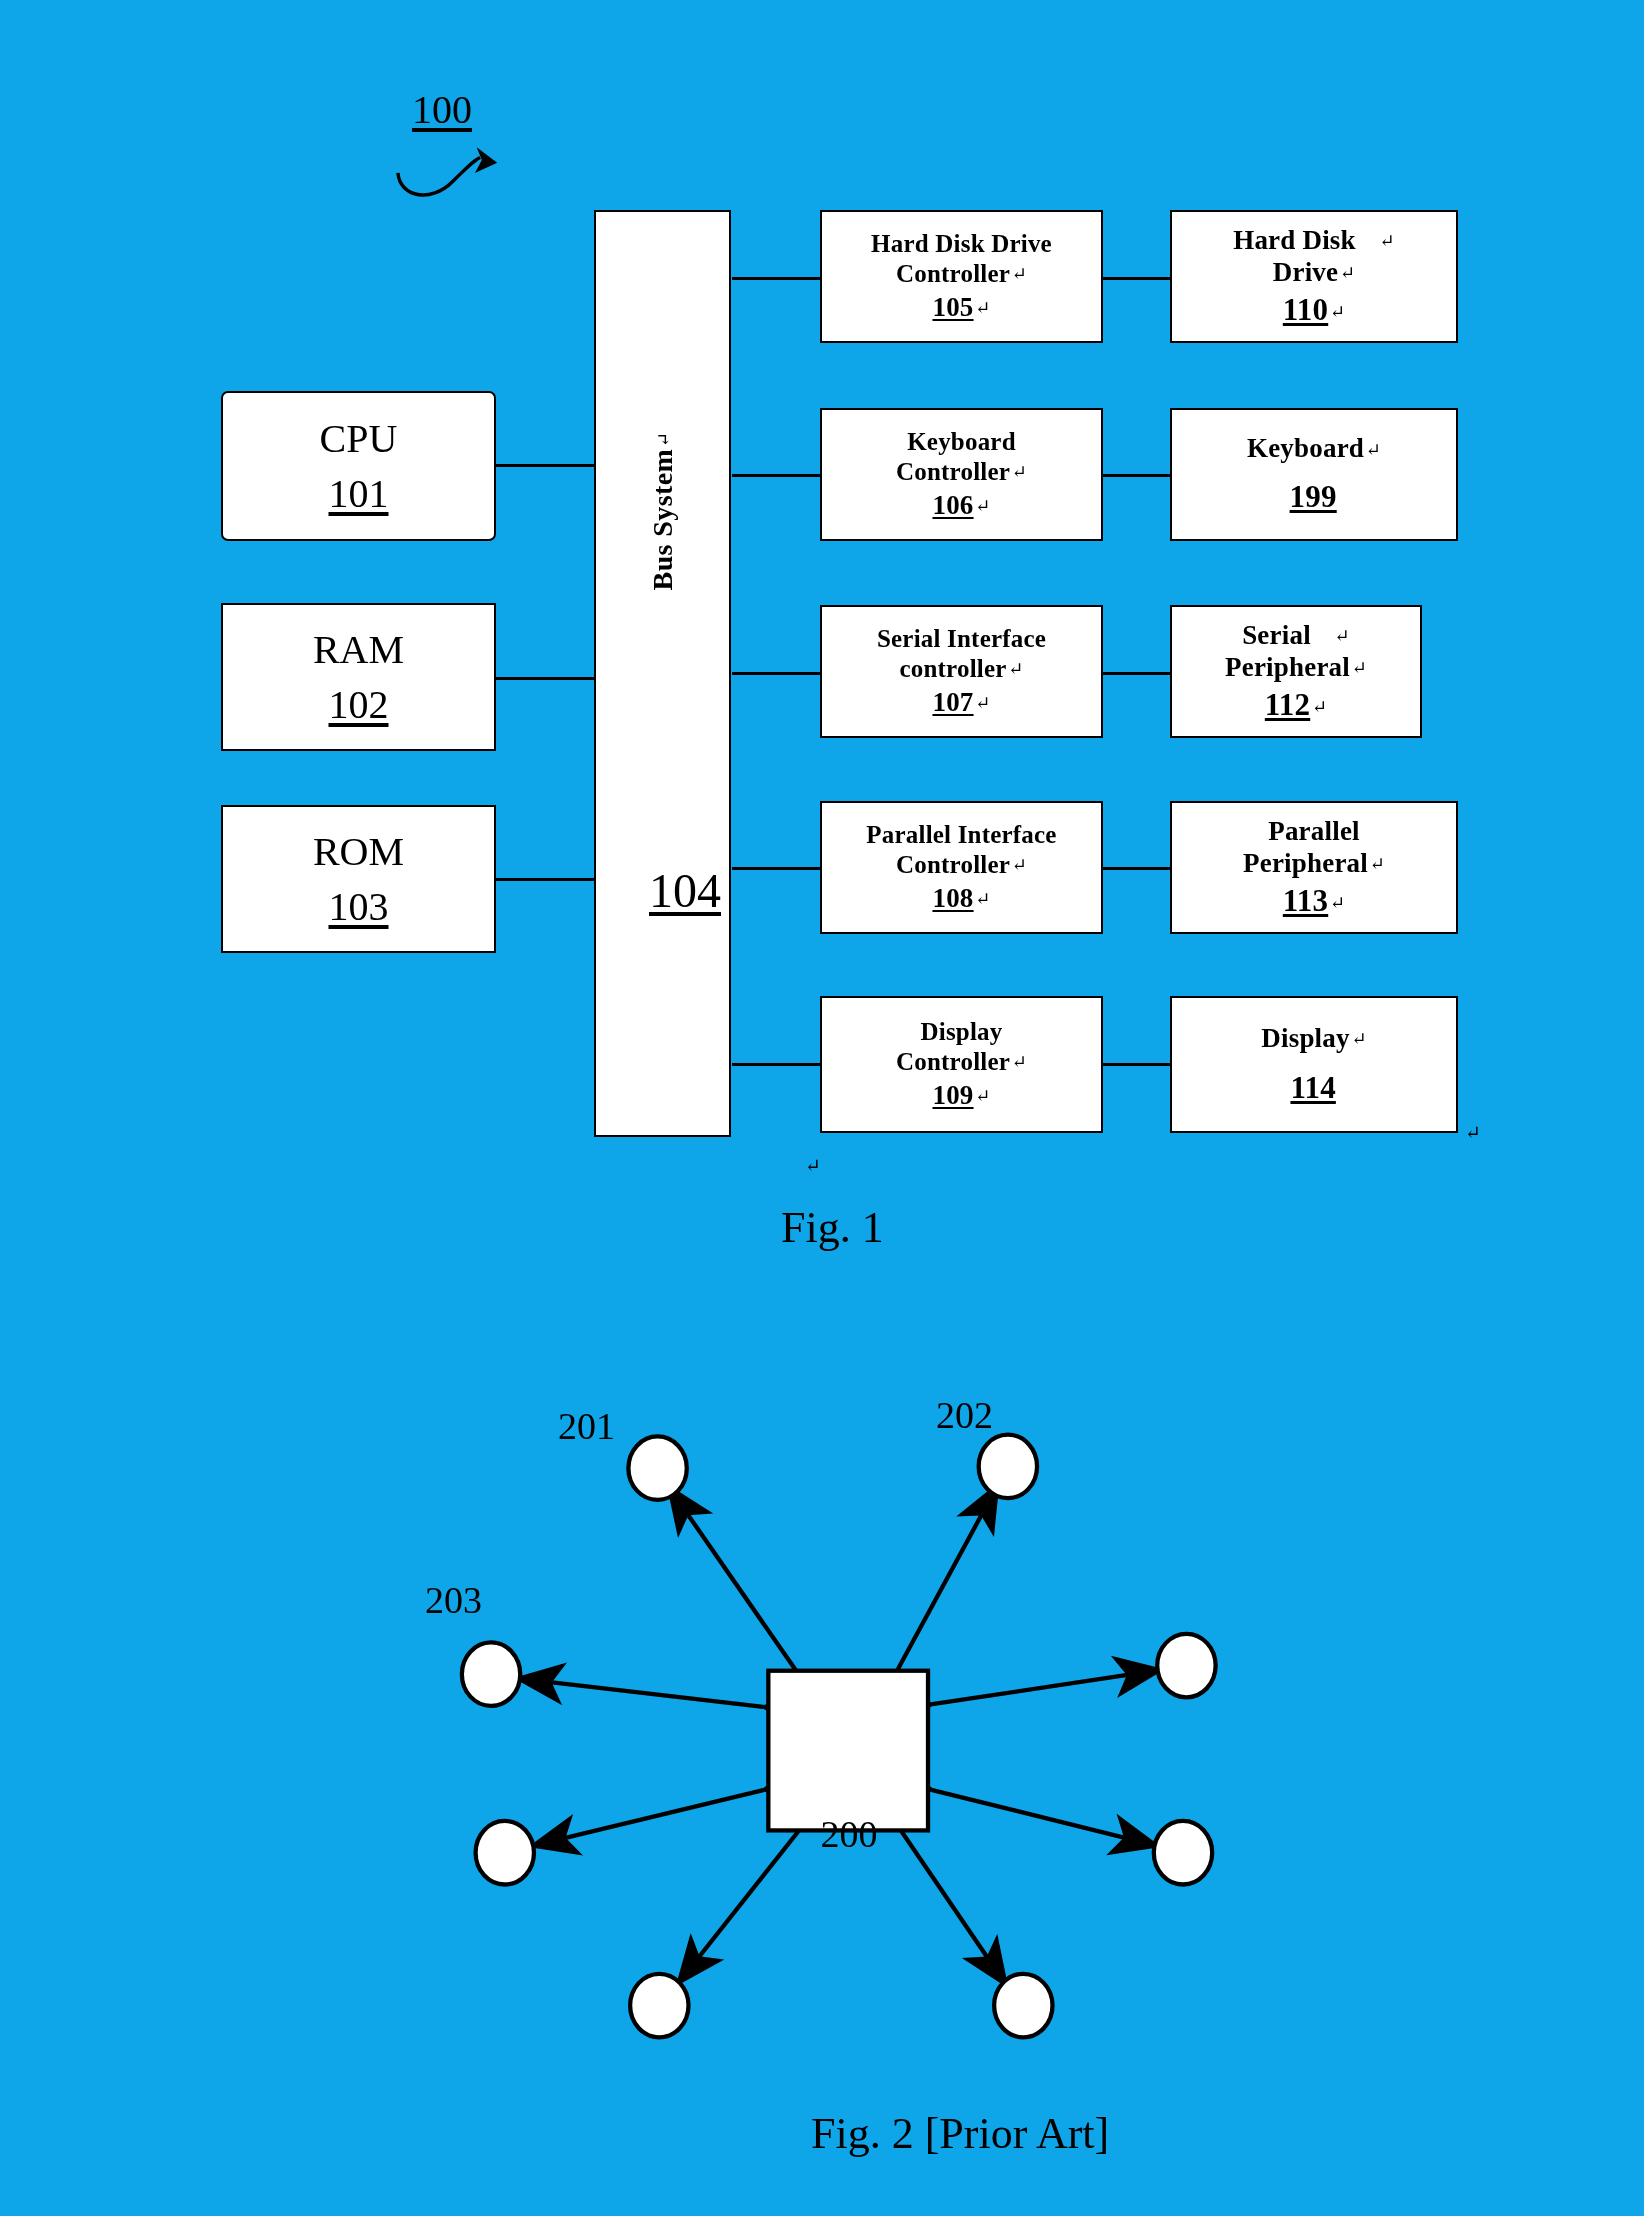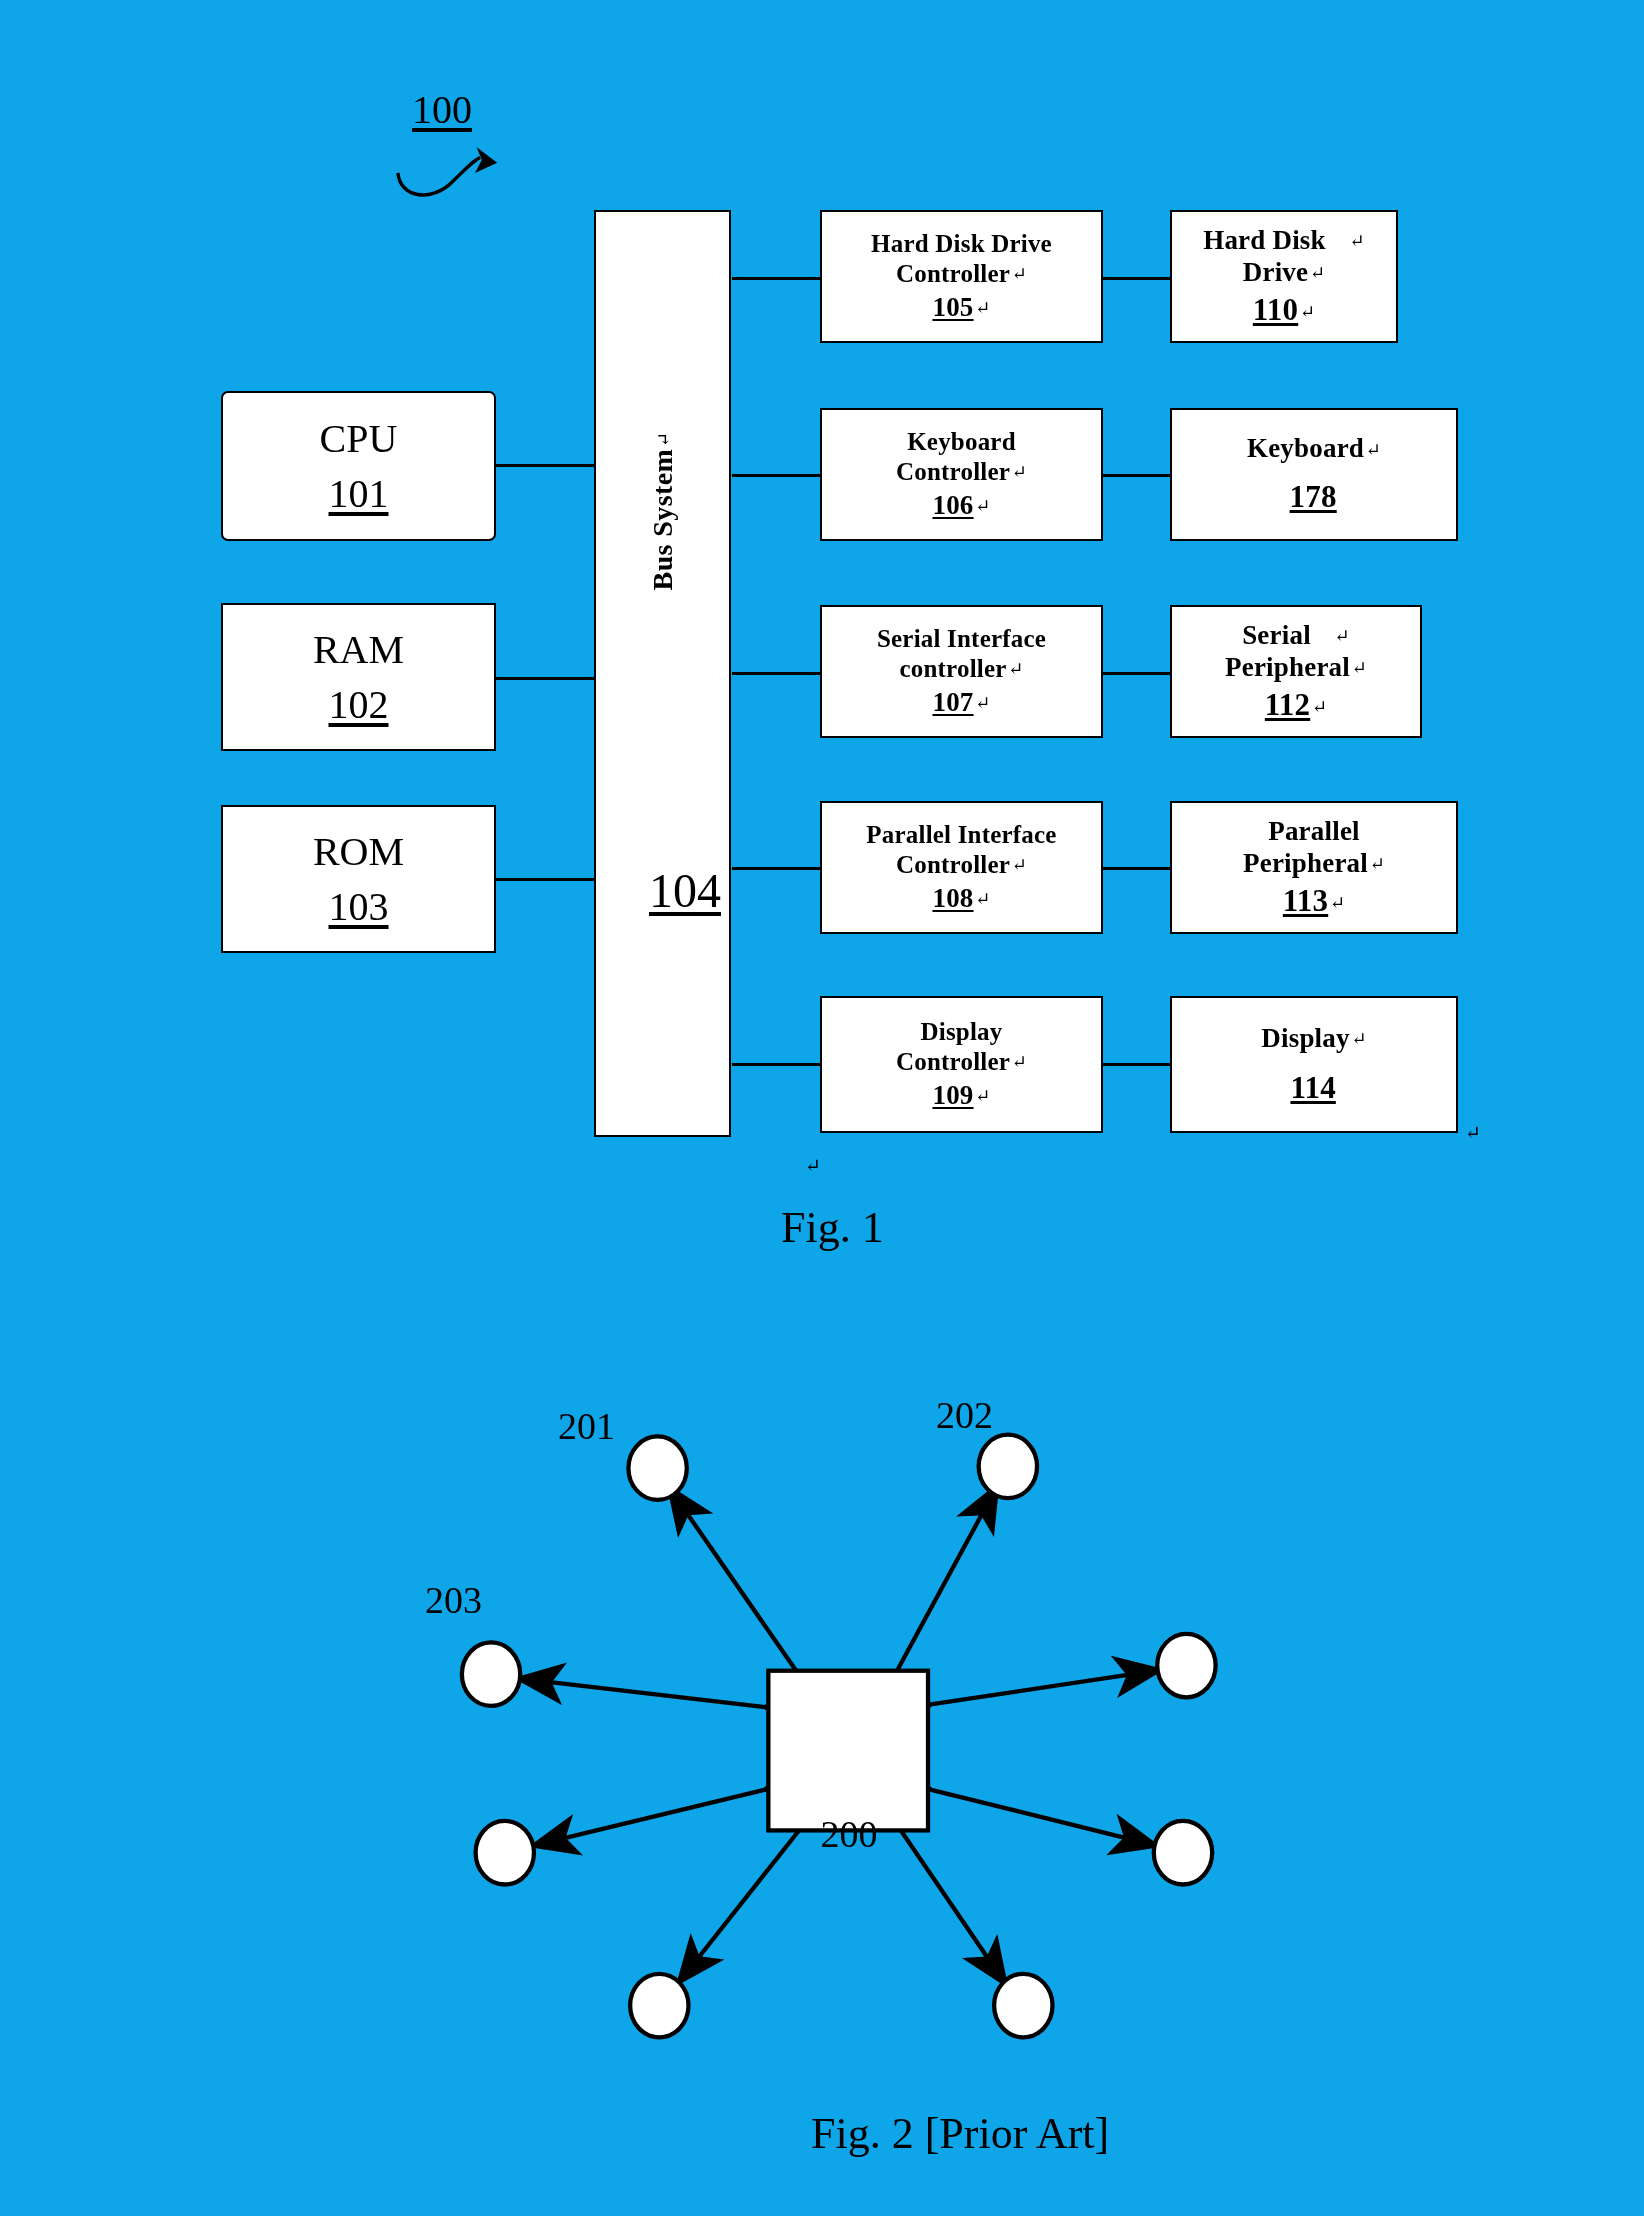--- a/index.html
+++ b/index.html
@@ -226,30 +226,30 @@
       <span class="ln"><span>Controller</span><span class="pilcrow">↵</span></span>
       <span class="ln num"><span class="u">109</span><span class="pilcrow">↵</span></span>
     </div>
 
     <div class="hline" style="left:1103px; top:277px; width:69px;"></div>
     <div class="hline" style="left:1103px; top:474px; width:69px;"></div>
     <div class="hline" style="left:1103px; top:672px; width:69px;"></div>
     <div class="hline" style="left:1103px; top:867px; width:69px;"></div>
     <div class="hline" style="left:1103px; top:1063px; width:69px;"></div>
 
-    <div class="fbox ctlbox devbox" style="left:1170px; top:210px; width:228px; height:133px;">
+    <div class="fbox ctlbox devbox" style="left:1170px; top:210px; width:288px; height:133px;">
       <span class="ln"><span>Hard Disk</span><span class="gap"></span><span class="pilcrow">↵</span></span>
       <span class="ln"><span>Drive</span><span class="pilcrow">↵</span></span>
       <span class="ln num"><span class="u">110</span><span class="pilcrow">↵</span></span>
     </div>
 
     <div class="fbox ctlbox devbox" style="left:1170px; top:408px; width:288px; height:133px;">
       <span class="ln"><span>Keyboard</span><span class="pilcrow">↵</span></span>
       <span class="ln" style="height:10.3px;"></span>
-      <span class="ln num"><span class="u">178</span><span class="pilcrow"></span></span>
+      <span class="ln num"><span class="u">199</span><span class="pilcrow"></span></span>
     </div>
 
     <div class="fbox ctlbox devbox" style="left:1170px; top:605px; width:252px; height:133px;">
       <span class="ln"><span>Serial</span><span class="gap"></span><span class="pilcrow">↵</span></span>
       <span class="ln"><span>Peripheral</span><span class="pilcrow">↵</span></span>
       <span class="ln num"><span class="u">112</span><span class="pilcrow">↵</span></span>
     </div>
 
     <div class="fbox ctlbox devbox" style="left:1170px; top:801px; width:288px; height:133px;">
       <span class="ln">Parallel</span>

